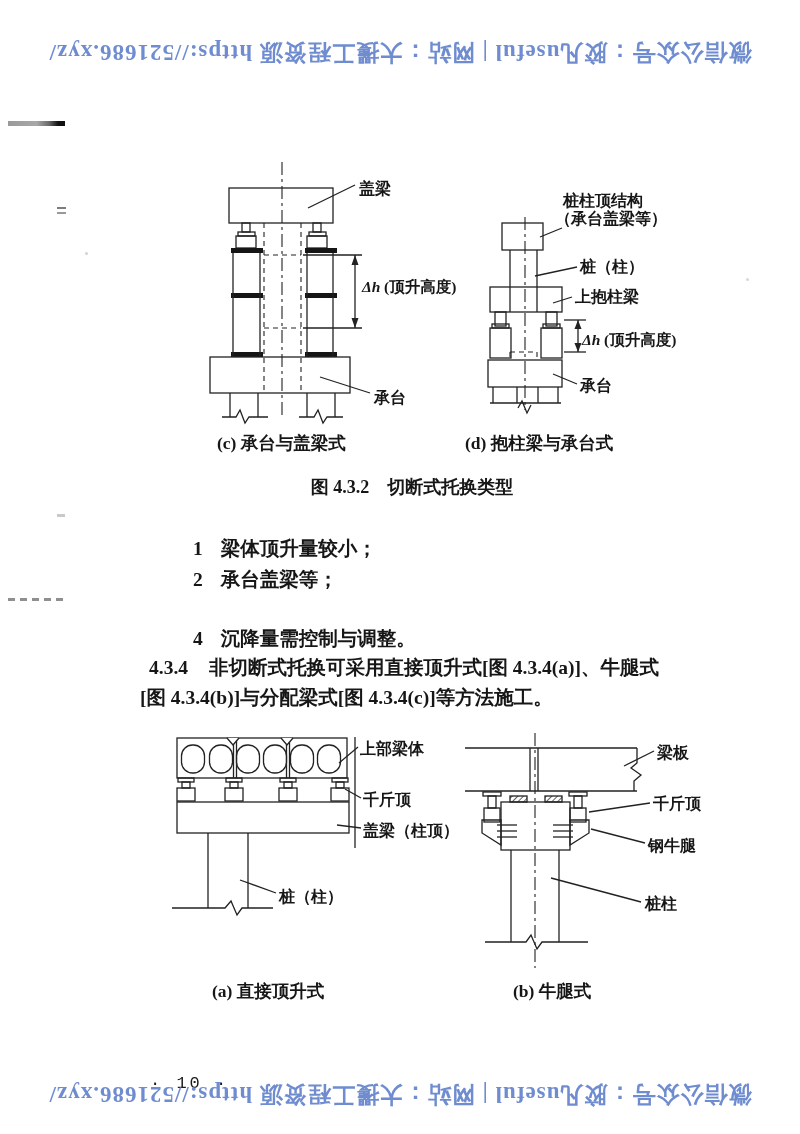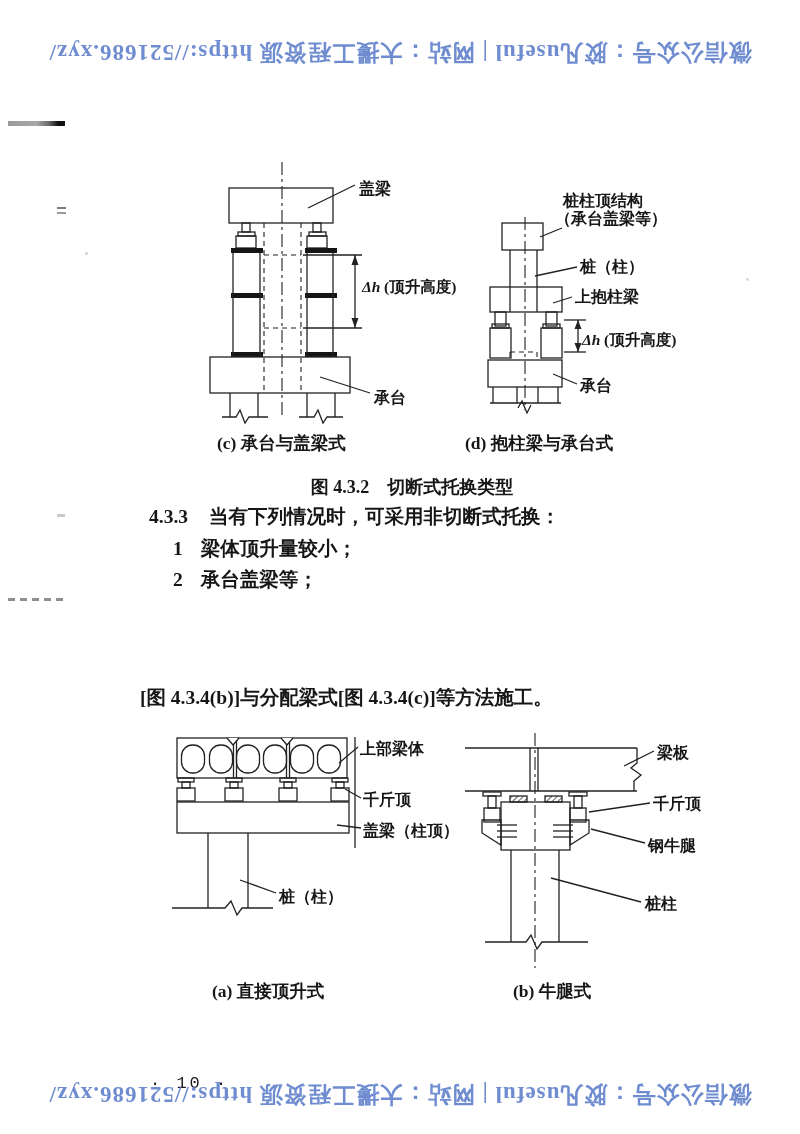--- a/index.html
+++ b/index.html
@@ -38,21 +38,21 @@
   svg .dh{font-style:italic;font-size:15.5px;}
   svg .dh-note{font-size:15.5px;}
   .hid{stroke-dasharray:5 4;stroke-width:1.1;}
   .cdash{stroke-dasharray:13 4 3 4;stroke-width:1.1;}
   .row{
     position:absolute;white-space:nowrap;
     font-size:19.5px;font-weight:600;color:#161616;line-height:24px;
   }
   .sec{left:149px;}
   .sec .num{margin-right:21px;font-weight:700;}
-  .item{left:173px;}
+  .item{left:193px;}
   .item .num{margin-right:18px;font-weight:700;}
   .cont{left:140px;}
   .pageno{
     position:absolute;top:1074px;left:150px;
     font-size:17px;font-weight:400;letter-spacing:3px;color:#1a1a1a;
     font-family:"Liberation Mono","DejaVu Sans Mono",monospace;
   }
 </style>
 </head>
 <body>
@@ -167,28 +167,31 @@
     <text x="580" y="117">桩（柱）</text>
     <text x="575" y="147">上抱柱梁</text>
     <text class="dh" x="582" y="190">Δh</text>
     <text class="dh-note" x="604" y="190">(顶升高度)</text>
     <text x="580" y="236">承台</text>
     <text class="svg-caption" x="465" y="294">(d) 抱柱梁与承台式</text>
 
     <text class="fig-caption" x="412" y="338" text-anchor="middle">图 4.3.2　切断式托换类型</text>
   </svg>
 
-  <div class="row sec" style="top:505px">
-    <span class="num">4.3.3</span><span>当有下列情况时，可采用非切断式托换：</span>
-  </div>
   <div class="row item" style="top:537px">
     <span class="num">1</span><span>梁体顶升量较小；</span>
   </div>
   <div class="row item" style="top:568px">
     <span class="num">2</span><span>承台盖梁等；</span>
+  </div>
+  <div class="row item" style="top:627px">
+    <span class="num">4</span><span>沉降量需控制与调整。</span>
+  </div>
+  <div class="row sec" style="top:656px">
+    <span class="num">4.3.4</span><span>非切断式托换可采用直接顶升式[图 4.3.4(a)]、牛腿式</span>
   </div>
   <div class="row cont" style="top:686px">[图 4.3.4(b)]与分配梁式[图 4.3.4(c)]等方法施工。</div>
 
   <svg class="fig fig2" width="800" height="300" viewBox="0 0 800 300">
     <defs>
       <pattern id="hatch" width="4" height="4" patternUnits="userSpaceOnUse" patternTransform="rotate(45)">
         <line x1="0" y1="0" x2="0" y2="4" stroke="#222" stroke-width="1.4"></line>
       </pattern>
     </defs>
 

